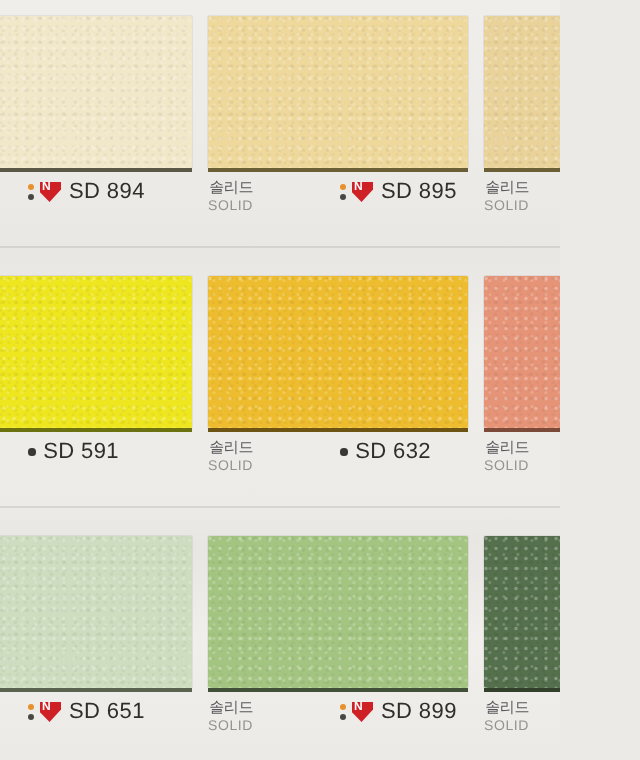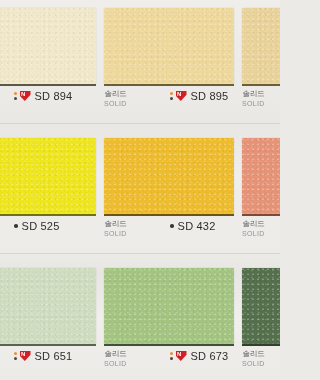--- a/index.html
+++ b/index.html
@@ -298,39 +298,39 @@
     <div class="cell c0">
       <div class="swatch-wrap">
         <div class="swatch" style="background: rgb(238, 230, 31); --edge: #6d7211;"></div>
       </div>
       <div class="label-area">
 
         <div class="code-block">
           <span class="icon-group">
               <span class="bullet-icon"></span>
             </span>
-          <span class="code-text">SD 525</span>
+          <span class="code-text">SD 591</span>
         </div>
       </div>
     </div>
 
     <div class="cell c1">
       <div class="swatch-wrap">
         <div class="swatch" style="background: rgb(238, 189, 47); --edge: #6d5413;"></div>
       </div>
       <div class="label-area">
         <div class="finish-block">
           <div class="finish-ko">솔리드</div>
           <div class="finish-en">SOLID</div>
         </div>
         <div class="code-block">
           <span class="icon-group">
               <span class="bullet-icon"></span>
             </span>
-          <span class="code-text">SD 432</span>
+          <span class="code-text">SD 632</span>
         </div>
       </div>
     </div>
 
     <div class="cell c2">
       <div class="swatch-wrap">
         <div class="swatch" style="background: rgb(230, 148, 120); --edge: #7b4a38;"></div>
       </div>
       <div class="label-area">
         <div class="finish-block">
@@ -383,21 +383,21 @@
           <span class="icon-group">
               <span class="dots-icon">
                 <i class="top"></i>
                 <i class="bot"></i>
               </span>
               <span class="flag-icon">
                 <span class="flag-body"></span>
                 <span class="flag-n">N</span>
               </span>
             </span>
-          <span class="code-text">SD 673</span>
+          <span class="code-text">SD 899</span>
         </div>
       </div>
     </div>
 
     <div class="cell c2">
       <div class="swatch-wrap">
         <div class="swatch" style="background: rgb(85, 112, 76); --edge: #32402c;"></div>
       </div>
       <div class="label-area">
         <div class="finish-block">

